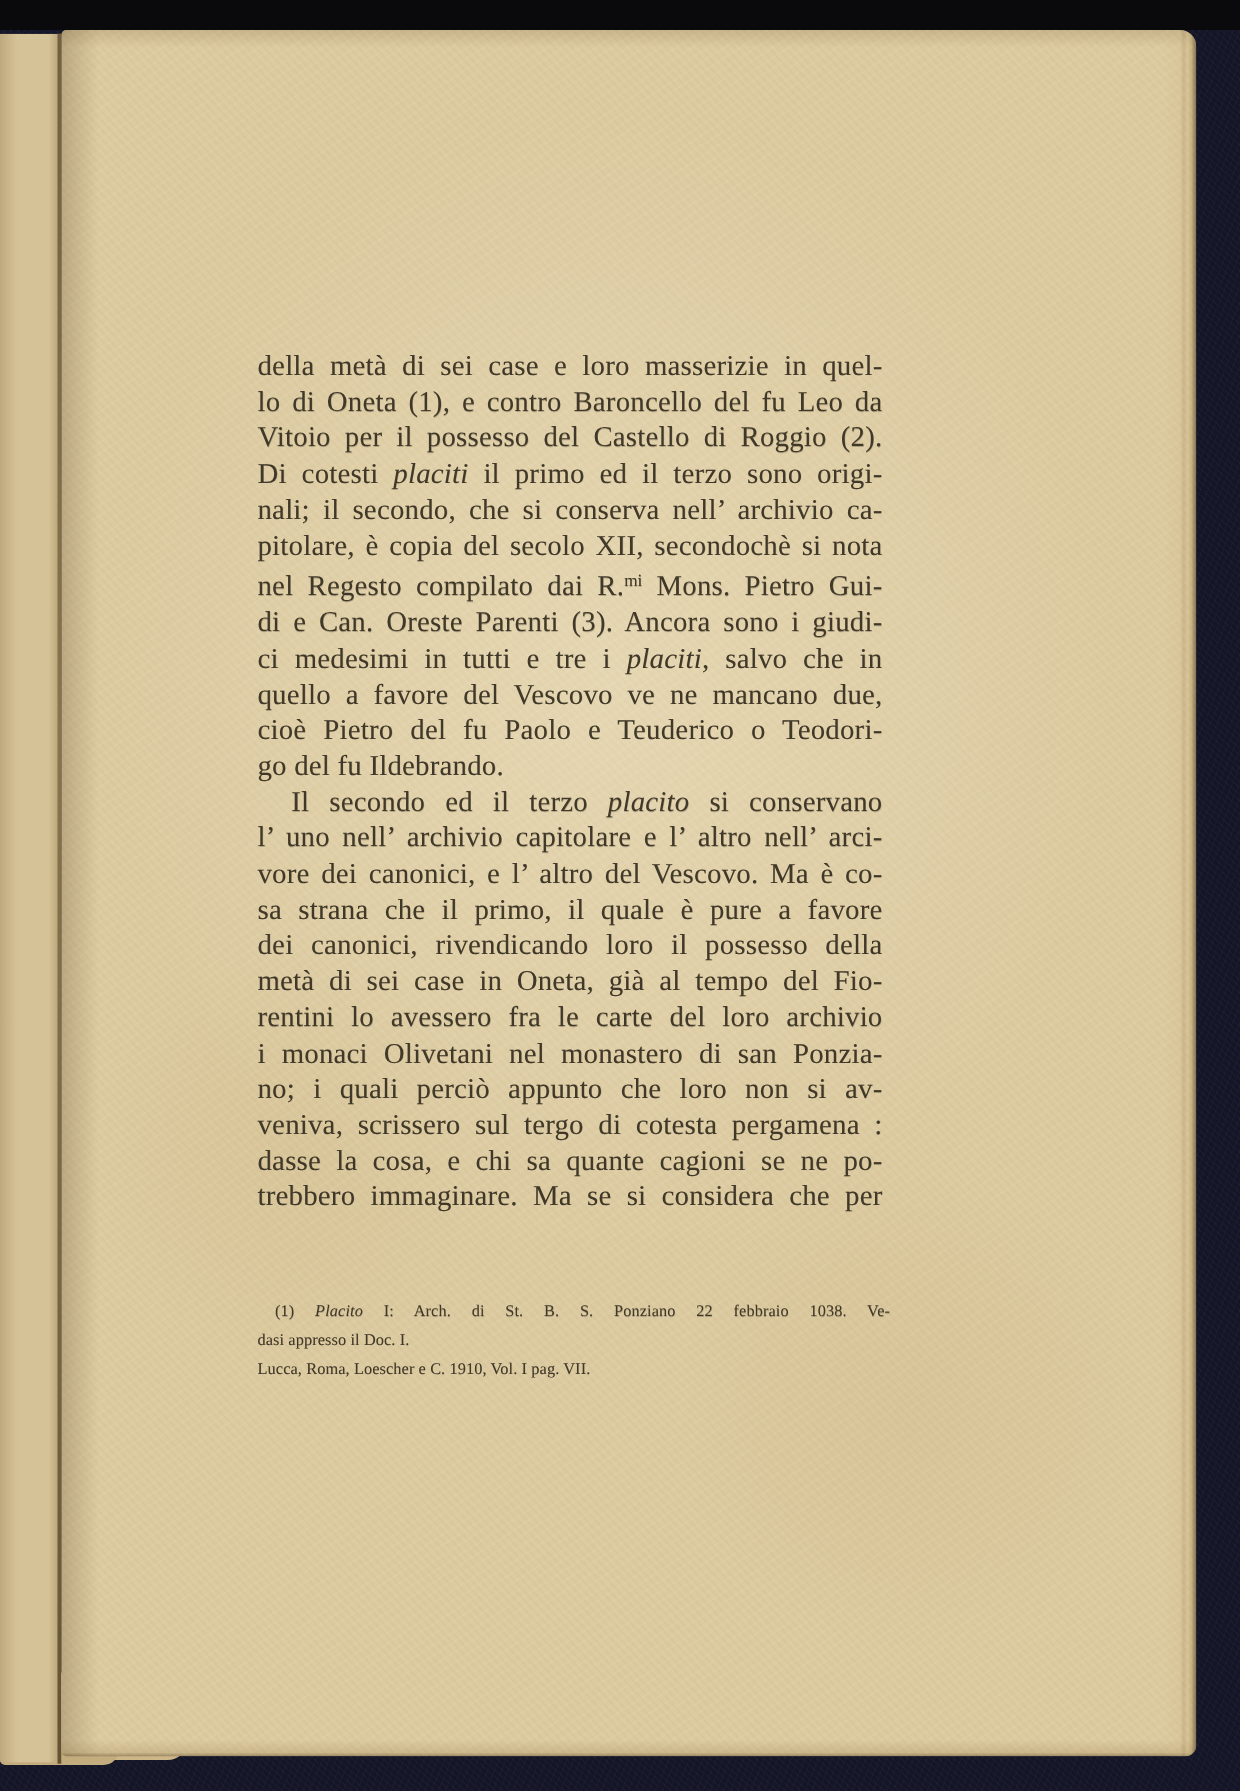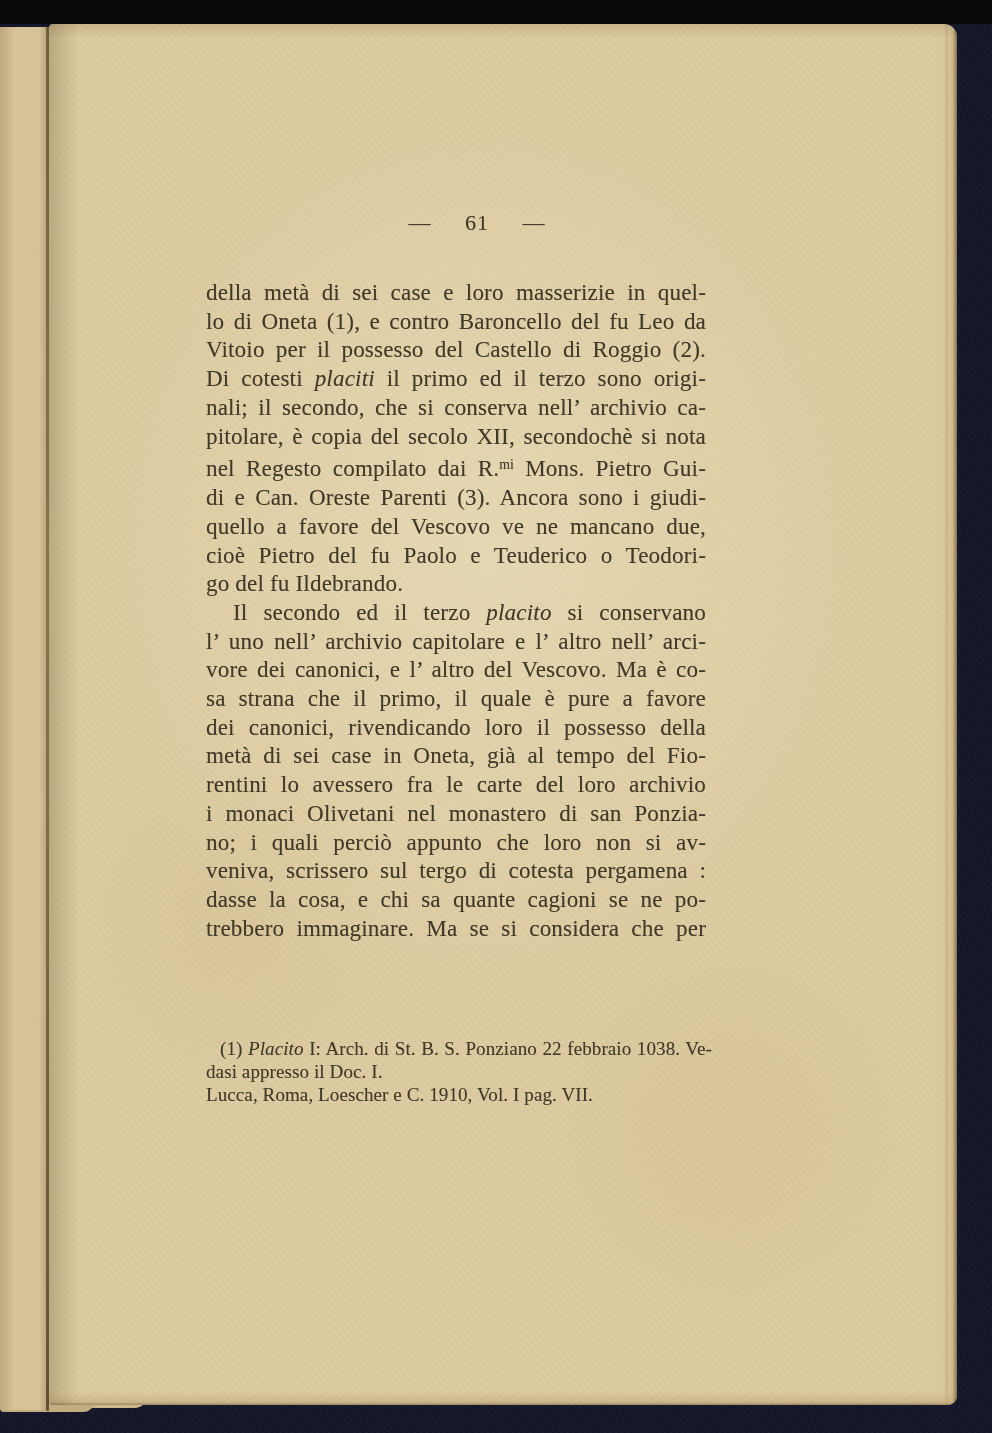--- a/index.html
+++ b/index.html
@@ -112,21 +112,21 @@
     position: absolute; left: 157px; top: 227px; width: 500px;
     font-size: 23px; line-height: 28.7px;
     color: var(--ink, #403828);
     letter-spacing: 0.2px;
     text-shadow: 0.3px 0.3px 0 rgba(64,56,40,0.30);
     margin-top: 28px;
   }
 
   .footnotes {
     position: absolute; left: 157px; top: 1013px; width: 506px;
-    font-size: 19px; line-height: 23px;
+    font-size: 13px; line-height: 23px;
     color: var(--ink, #403828);
     letter-spacing: 0.1px;
     text-shadow: 0.2px 0.2px 0 rgba(64,56,40,0.30);
   }
 
   .tline { text-align: justify; text-justify: inter-word; }
   .tline.fill { text-align-last: justify; }
   .it { font-style: italic; font-family: Liberation Serif, serif; }
   .sup { font-size: 0.60em; vertical-align: 0.52em; letter-spacing: 0; }
 </style>
@@ -134,32 +134,32 @@
 <body>
 
 <div class="scene">
   <div class="top-band"></div>
   <div class="under-page-corner-1"></div>
   <div class="under-page-corner-2"></div>
   <div class="adjacent-page-edge"></div>
   <div class="gutter-crease"></div>
 
   <div class="book-page">
-    <div class="page-number">— 61 —</div>
 
     <div class="body-text">
       <div>
           <div class="tline fill"><span>della metà di sei case e loro masserizie in quel-</span></div>
           <div class="tline fill"><span>lo di Oneta (1), e contro Baroncello del fu Leo da</span></div>
           <div class="tline fill"><span>Vitoio per il possesso del Castello di Roggio (2).</span></div>
           <div class="tline fill"><span>Di cotesti </span><span class="it">placiti</span><span> il primo ed il terzo sono origi-</span></div>
           <div class="tline fill"><span>nali; il secondo, che si conserva nell’ archivio ca-</span></div>
           <div class="tline fill"><span>pitolare, è copia del secolo XII, secondochè si nota</span></div>
           <div class="tline fill"><span>nel Regesto compilato dai R.</span><span class="sup">mi</span><span> Mons. Pietro Gui-</span></div>
           <div class="tline fill"><span>di e Can. Oreste Parenti (3). Ancora sono i giudi-</span></div>
+          <div class="tline fill"><span>ci medesimi in tutti e tre i </span><span class="it">placiti</span><span>, salvo che in</span></div>
           <div class="tline fill"><span>quello a favore del Vescovo ve ne mancano due,</span></div>
           <div class="tline fill"><span>cioè Pietro del fu Paolo e Teuderico o Teodori-</span></div>
           <div class="tline"><span>go del fu Ildebrando.</span></div>
         </div>
       <div>
           <div class="tline fill" style="text-indent: 27px;"><span>Il secondo ed il terzo </span><span class="it">placito</span><span> si conservano</span></div>
           <div class="tline fill"><span>l’ uno nell’ archivio capitolare e l’ altro nell’ arci-</span></div>
           <div class="tline fill"><span>vore dei canonici, e l’ altro del Vescovo. Ma è co-</span></div>
           <div class="tline fill"><span>sa strana che il primo, il quale è pure a favore</span></div>
           <div class="tline fill"><span>dei canonici, rivendicando loro il possesso della</span></div>

